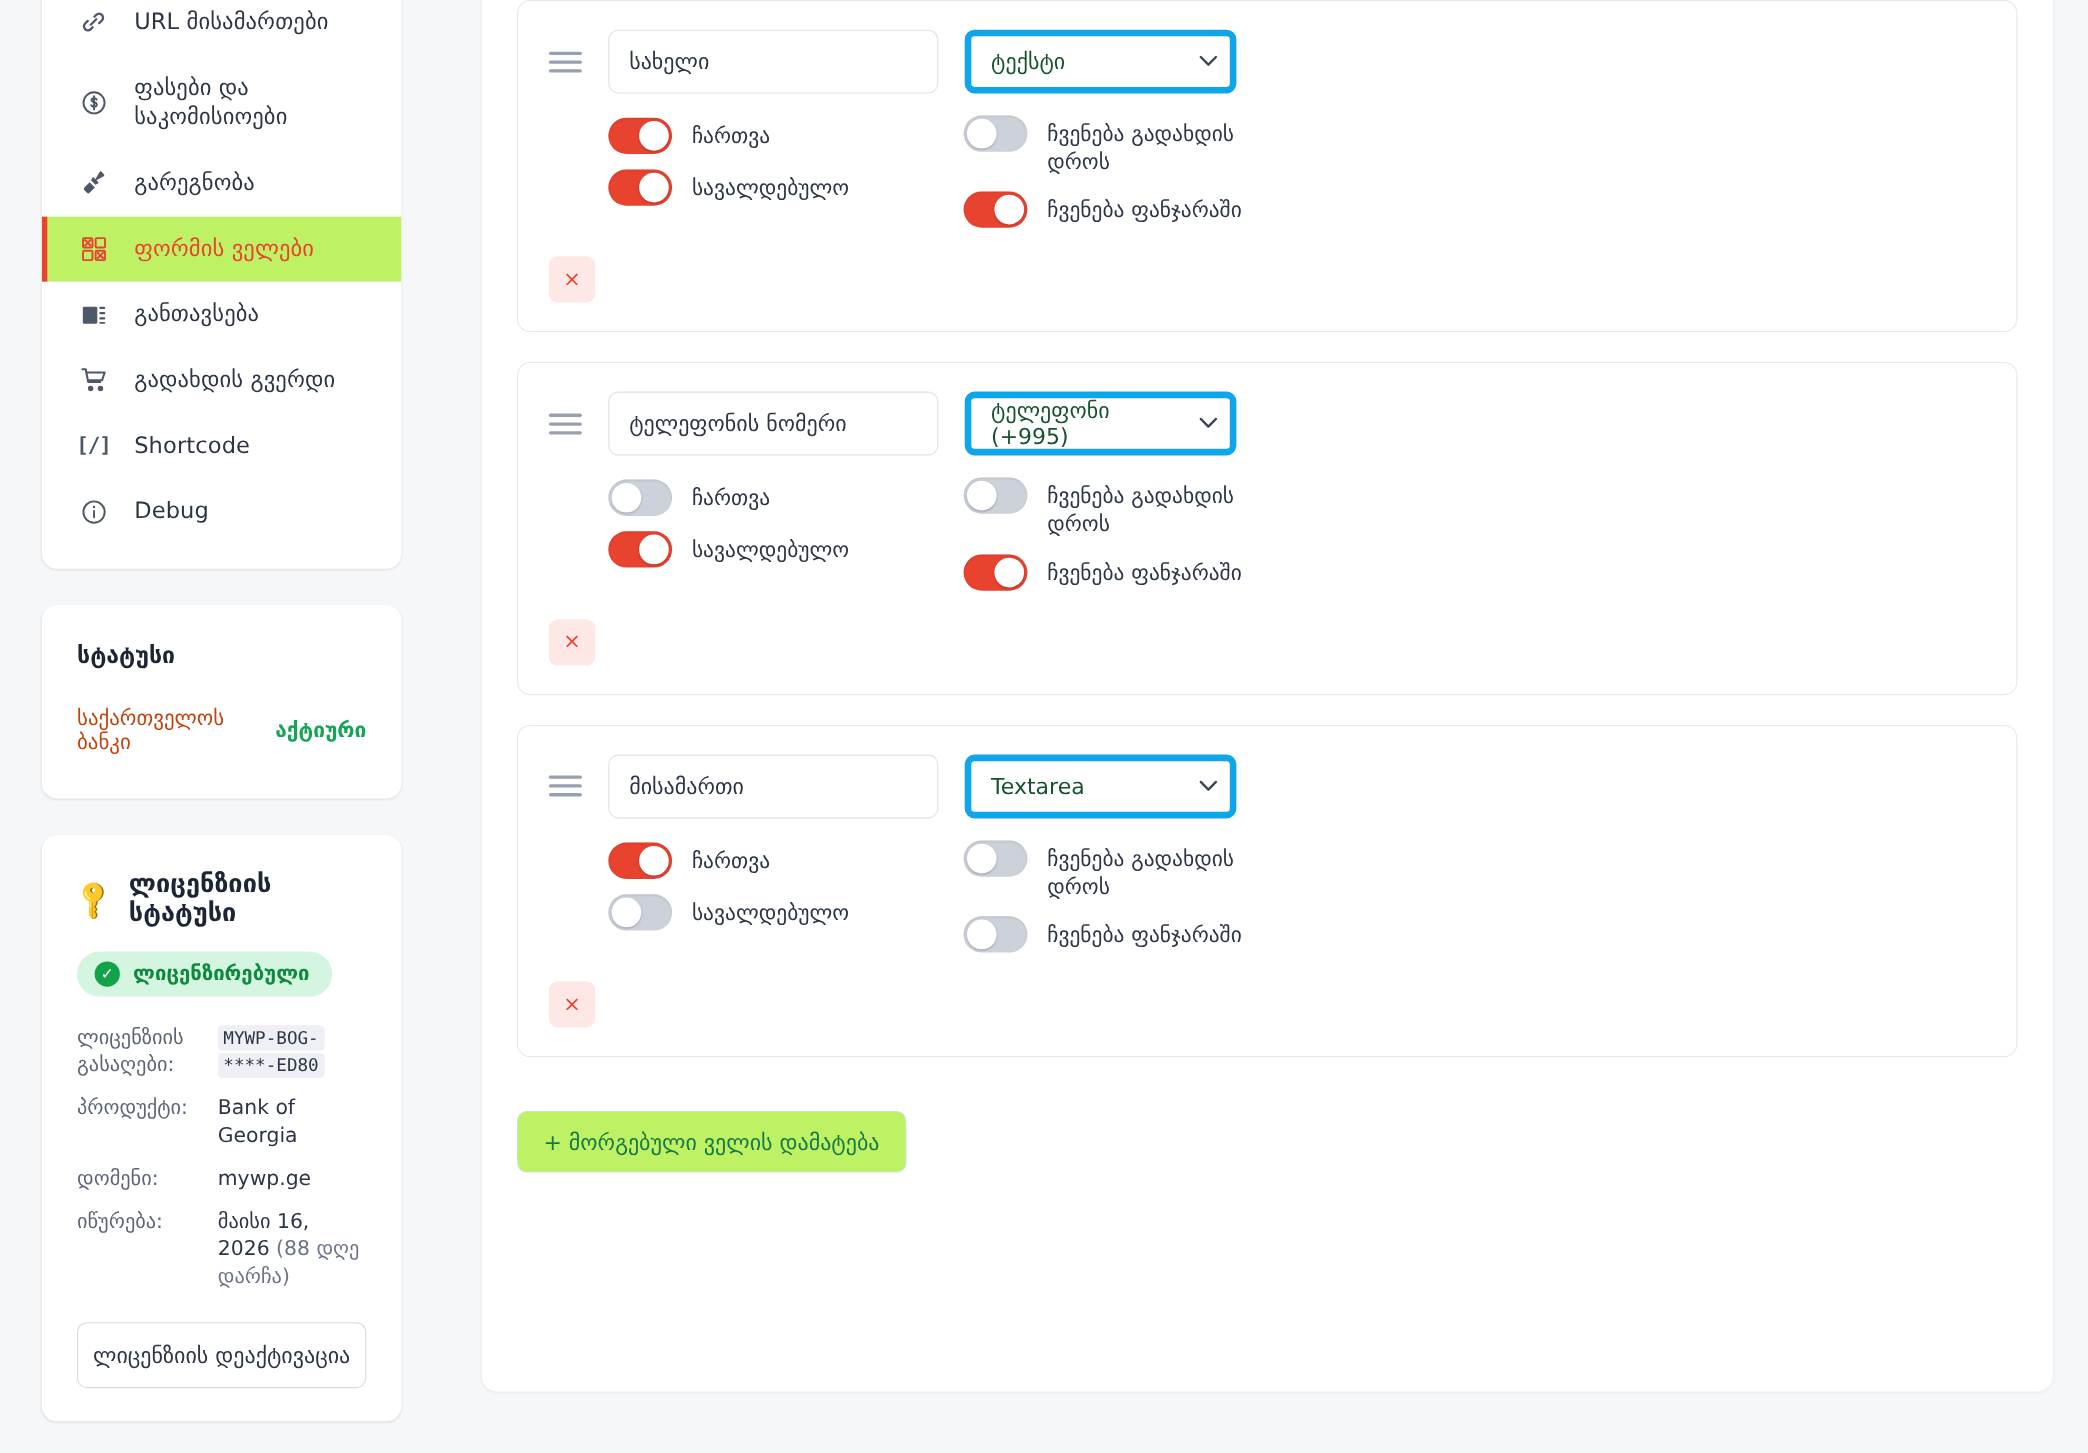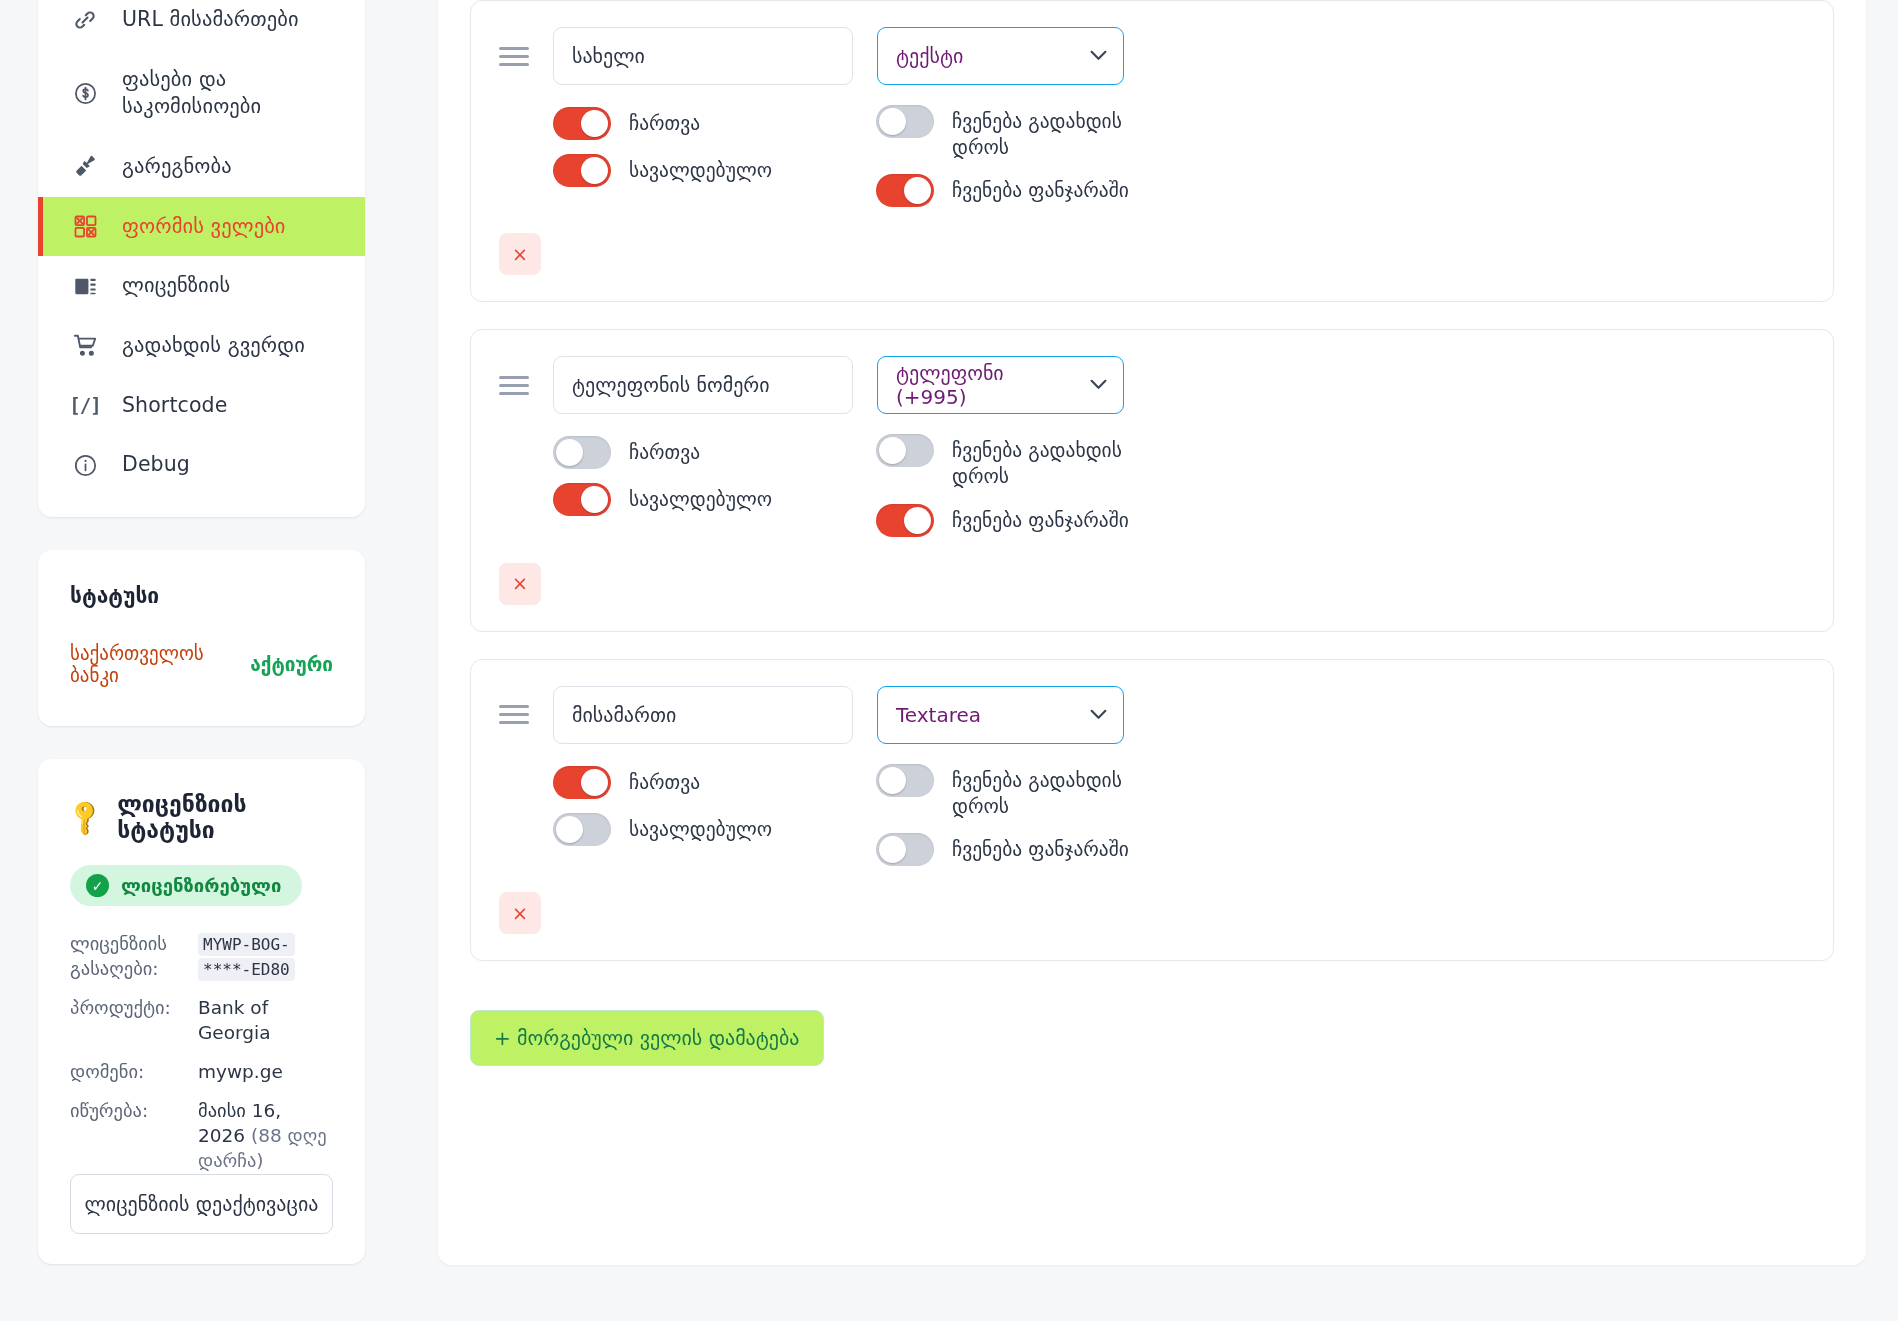--- a/index.html
+++ b/index.html
@@ -157,20 +157,21 @@
     font-weight: 700;
     flex: 0 0 23px;
   }
 
   .lic-grid {
     display: grid;
     grid-template-columns: 118px 1fr;
     row-gap: 14px;
     column-gap: 10px;
     align-items: start;
+    margin-bottom: 28px;
   }
   .lic-k {
     font-size: 18.5px;
     color: #5c6578;
     line-height: 1.35;
   }
   .lic-v {
     font-size: 18.5px;
     color: #2c3545;
     line-height: 1.35;
@@ -262,26 +263,26 @@
   .text-input::placeholder { color: #98a0b0; }
 
   .select-wrap {
     position: relative;
     width: 247px;
     height: 58px;
   }
   .select-ctl {
     width: 100%;
     height: 58px;
-    border: 1px solid #0ea5e9;
+    border: 6px solid #0ea5e9;
     border-radius: 9px;
     padding: 0 44px 0 18px;
     font-size: 20px;
     font-family: inherit;
-    color: #701a75;
+    color: #14532d;
     background: #fff;
     display: flex;
     align-items: center;
     cursor: pointer;
   }
   .chev {
     position: absolute;
     right: 17px;
     top: 50%;
     transform: translateY(-50%);
@@ -421,21 +422,21 @@
         <div class="nav-item">
           <span class="nav-ico">
             <svg width="25" height="25" viewBox="0 0 24 24" fill="currentColor">
               <rect x="2.2" y="4.6" width="12.6" height="14.8" rx="1.1"></rect>
               <rect x="16.6" y="4.6" width="5.2" height="2.1" rx=".9"></rect>
               <rect x="16.6" y="9.2" width="5.2" height="2.1" rx=".9"></rect>
               <rect x="16.6" y="13.8" width="5.2" height="2.1" rx=".9"></rect>
               <rect x="16.6" y="18" width="5.2" height="1.4" rx=".7"></rect>
             </svg>
           </span>
-          <span class="nav-label">ლიცენზიის</span>
+          <span class="nav-label">განთავსება</span>
         </div>
         <div class="nav-item">
           <span class="nav-ico">
             <svg width="25" height="25" viewBox="0 0 24 24" fill="none" stroke="currentColor" stroke-width="1.8" stroke-linecap="round" stroke-linejoin="round">
               <path d="M1.8 2.6h2.9l2.2 11.1h10.5"></path>
               <path d="M6.3 5.4h15L19 12.2H7.4"></path>
               <circle cx="9" cy="19.4" r="1.5" fill="currentColor"></circle>
               <circle cx="17.6" cy="19.4" r="1.5" fill="currentColor"></circle>
             </svg>
           </span>

